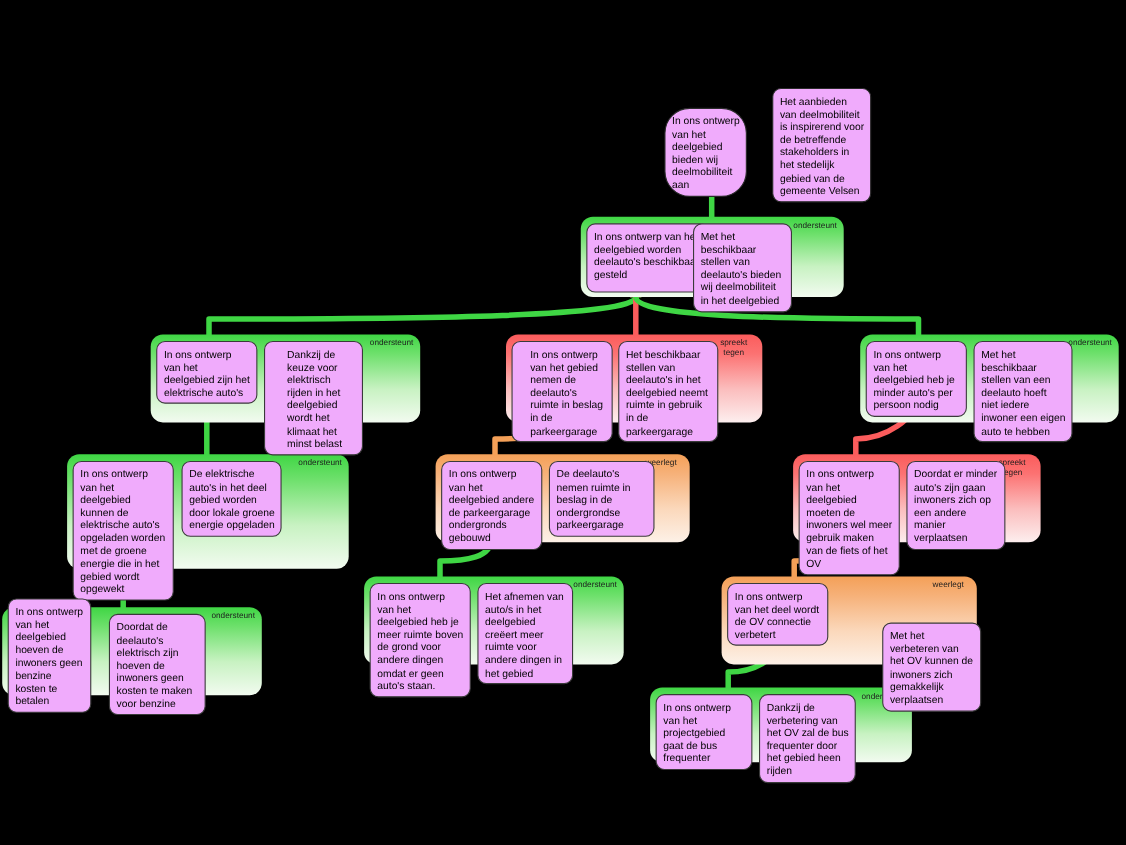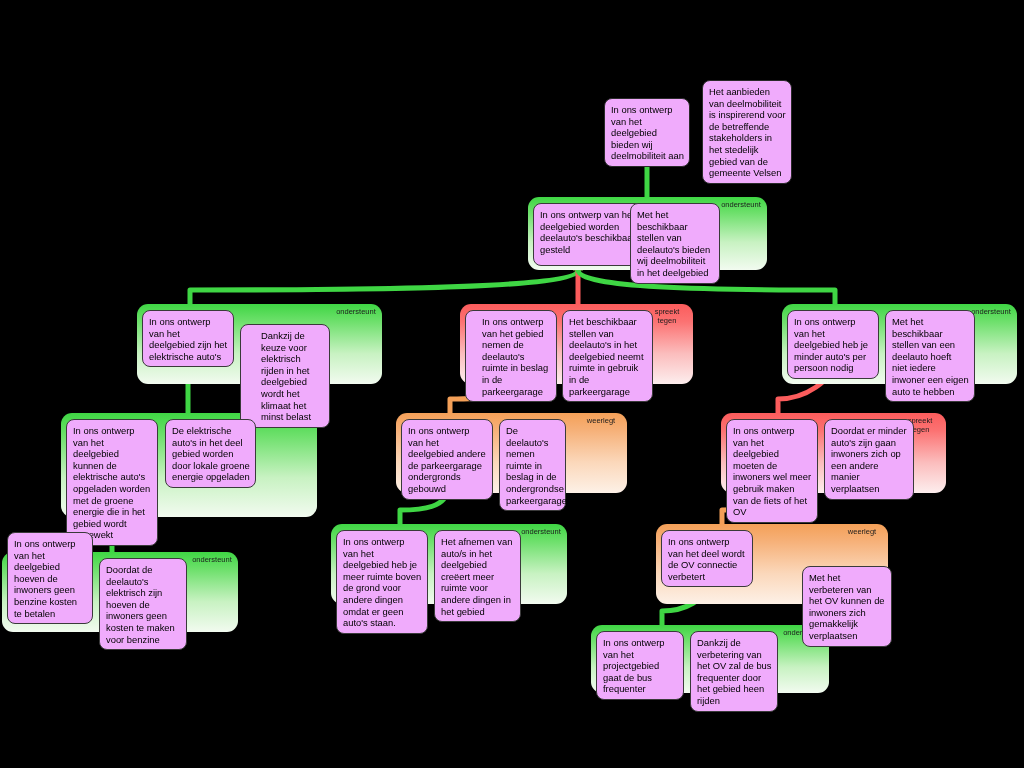--- a/index.html
+++ b/index.html
@@ -80,37 +80,37 @@
         <div class="glabel">ondersteunt</div>
       </div>
       <div class="grp rebut" style="left: 656px; top: 524px; width: 232px; height: 80px;">
         <div class="glabel">weerlegt</div>
       </div>
       <div class="grp support" style="left: 591px; top: 625px; width: 238px; height: 68px;">
         <div class="glabel">ondersteunt</div>
       </div>
     </div>
   <div id="cards-layer">
-      <div class="card plain" style="left: 604px; top: 98px; width: 86px; min-height: 68px;">In ons ontwerp van het deelgebied bieden wij deelmobiliteit aan</div>
+      <div class="card plain" style="left: 604px; top: 98px; width: 75px; min-height: 68px; border-radius: 23px;">In ons ontwerp van het deelgebied bieden wij deelmobiliteit aan</div>
       <div class="card plain" style="left: 702px; top: 80px; width: 90px; min-height: 86px;">Het aanbieden van deelmobiliteit is inspirerend voor de betreffende stakeholders in het stedelijk gebied van de gemeente Velsen</div>
       <div class="card" style="left: 533px; top: 203px; width: 112px; min-height: 63px;">In ons ontwerp van het deelgebied worden deelauto's beschikbaar gesteld</div>
       <div class="card" style="left: 630px; top: 203px; width: 90px; min-height: 63px;">Met het beschikbaar stellen van deelauto's bieden wij deelmobiliteit in het deelgebied</div>
       <div class="card" style="left: 142px; top: 310px; width: 92px; min-height: 52px;">In ons ontwerp van het deelgebied zijn het elektrische auto's</div>
-      <div class="card" style="left: 240px; top: 324px; width: 90px; min-height: 70px; padding-left: 20px;">Dankzij de keuze voor elektrisch rijden in het deelgebied wordt het klimaat het minst belast</div>
+      <div class="card" style="left: 240px; top: 310px; width: 90px; min-height: 70px; padding-left: 20px;">Dankzij de keuze voor elektrisch rijden in het deelgebied wordt het klimaat het minst belast</div>
       <div class="card" style="left: 465px; top: 310px; width: 92px; min-height: 70px; padding-left: 16px;">In ons ontwerp van het gebied nemen de deelauto's ruimte in beslag in de parkeergarage</div>
       <div class="card" style="left: 562px; top: 310px; width: 91px; min-height: 70px;">Het beschikbaar stellen van deelauto's in het deelgebied neemt ruimte in gebruik in de parkeergarage</div>
       <div class="card" style="left: 787px; top: 310px; width: 92px; min-height: 52px;">In ons ontwerp van het deelgebied heb je minder auto's per persoon nodig</div>
       <div class="card" style="left: 885px; top: 310px; width: 90px; min-height: 70px;">Met het beschikbaar stellen van een deelauto hoeft niet iedere inwoner een eigen auto te hebben</div>
       <div class="card" style="left: 66px; top: 419px; width: 92px; min-height: 94px;">In ons ontwerp van het deelgebied kunnen de elektrische auto's opgeladen worden met de groene energie die in het gebied wordt opgewekt</div>
       <div class="card" style="left: 165px; top: 419px; width: 91px; min-height: 59px;">De elektrische auto's in het deel gebied worden door lokale groene energie opgeladen</div>
       <div class="card" style="left: 401px; top: 419px; width: 92px; min-height: 70px;">In ons ontwerp van het deelgebied andere de parkeergarage ondergronds gebouwd</div>
-      <div class="card" style="left: 499px; top: 419px; width: 67px; min-height: 59px;">De deelauto's nemen ruimte in beslag in de ondergrondse parkeergarage</div>
+      <div class="card" style="left: 499px; top: 419px; width: 96px; min-height: 59px;">De deelauto's nemen ruimte in beslag in de ondergrondse parkeergarage</div>
       <div class="card" style="left: 726px; top: 419px; width: 92px; min-height: 70px;">In ons ontwerp van het deelgebied moeten de inwoners wel meer gebruik maken van de fiets of het OV</div>
       <div class="card" style="left: 824px; top: 419px; width: 90px; min-height: 59px;">Doordat er minder auto's zijn gaan inwoners zich op een andere manier verplaatsen</div>
-      <div class="card" style="left: 7px; top: 532px; width: 86px; min-height: 70px;">In ons ontwerp van het deelgebied hoeven de inwoners geen benzine kosten te betalen</div>
+      <div class="card" style="left: 7px; top: 544px; width: 76px; min-height: 70px;">In ons ontwerp van het deelgebied hoeven de inwoners geen benzine kosten te betalen</div>
       <div class="card" style="left: 99px; top: 558px; width: 88px; min-height: 70px;">Doordat de deelauto's elektrisch zijn hoeven de inwoners geen kosten te maken voor benzine</div>
       <div class="card" style="left: 336px; top: 530px; width: 92px; min-height: 70px;">In ons ontwerp van het deelgebied heb je meer ruimte boven de grond voor andere dingen omdat er geen auto's staan.</div>
       <div class="card" style="left: 434px; top: 530px; width: 87px; min-height: 70px;">Het afnemen van auto/s in het deelgebied creëert meer ruimte voor andere dingen in het gebied</div>
       <div class="card" style="left: 661px; top: 530px; width: 92px; min-height: 52px;">In ons ontwerp van het deel wordt de OV connectie verbetert</div>
       <div class="card" style="left: 802px; top: 530px; width: 90px; min-height: 59px; margin-top: 36px;">Met het verbeteren van het OV kunnen de inwoners zich gemakkelijk verplaatsen</div>
       <div class="card" style="left: 596px; top: 631px; width: 88px; min-height: 52px;">In ons ontwerp van het projectgebied gaat de bus frequenter</div>
       <div class="card" style="left: 690px; top: 631px; width: 88px; min-height: 59px;">Dankzij de verbetering van het OV zal de bus frequenter door het gebied heen rijden</div>
     </div>
 </div>
 

